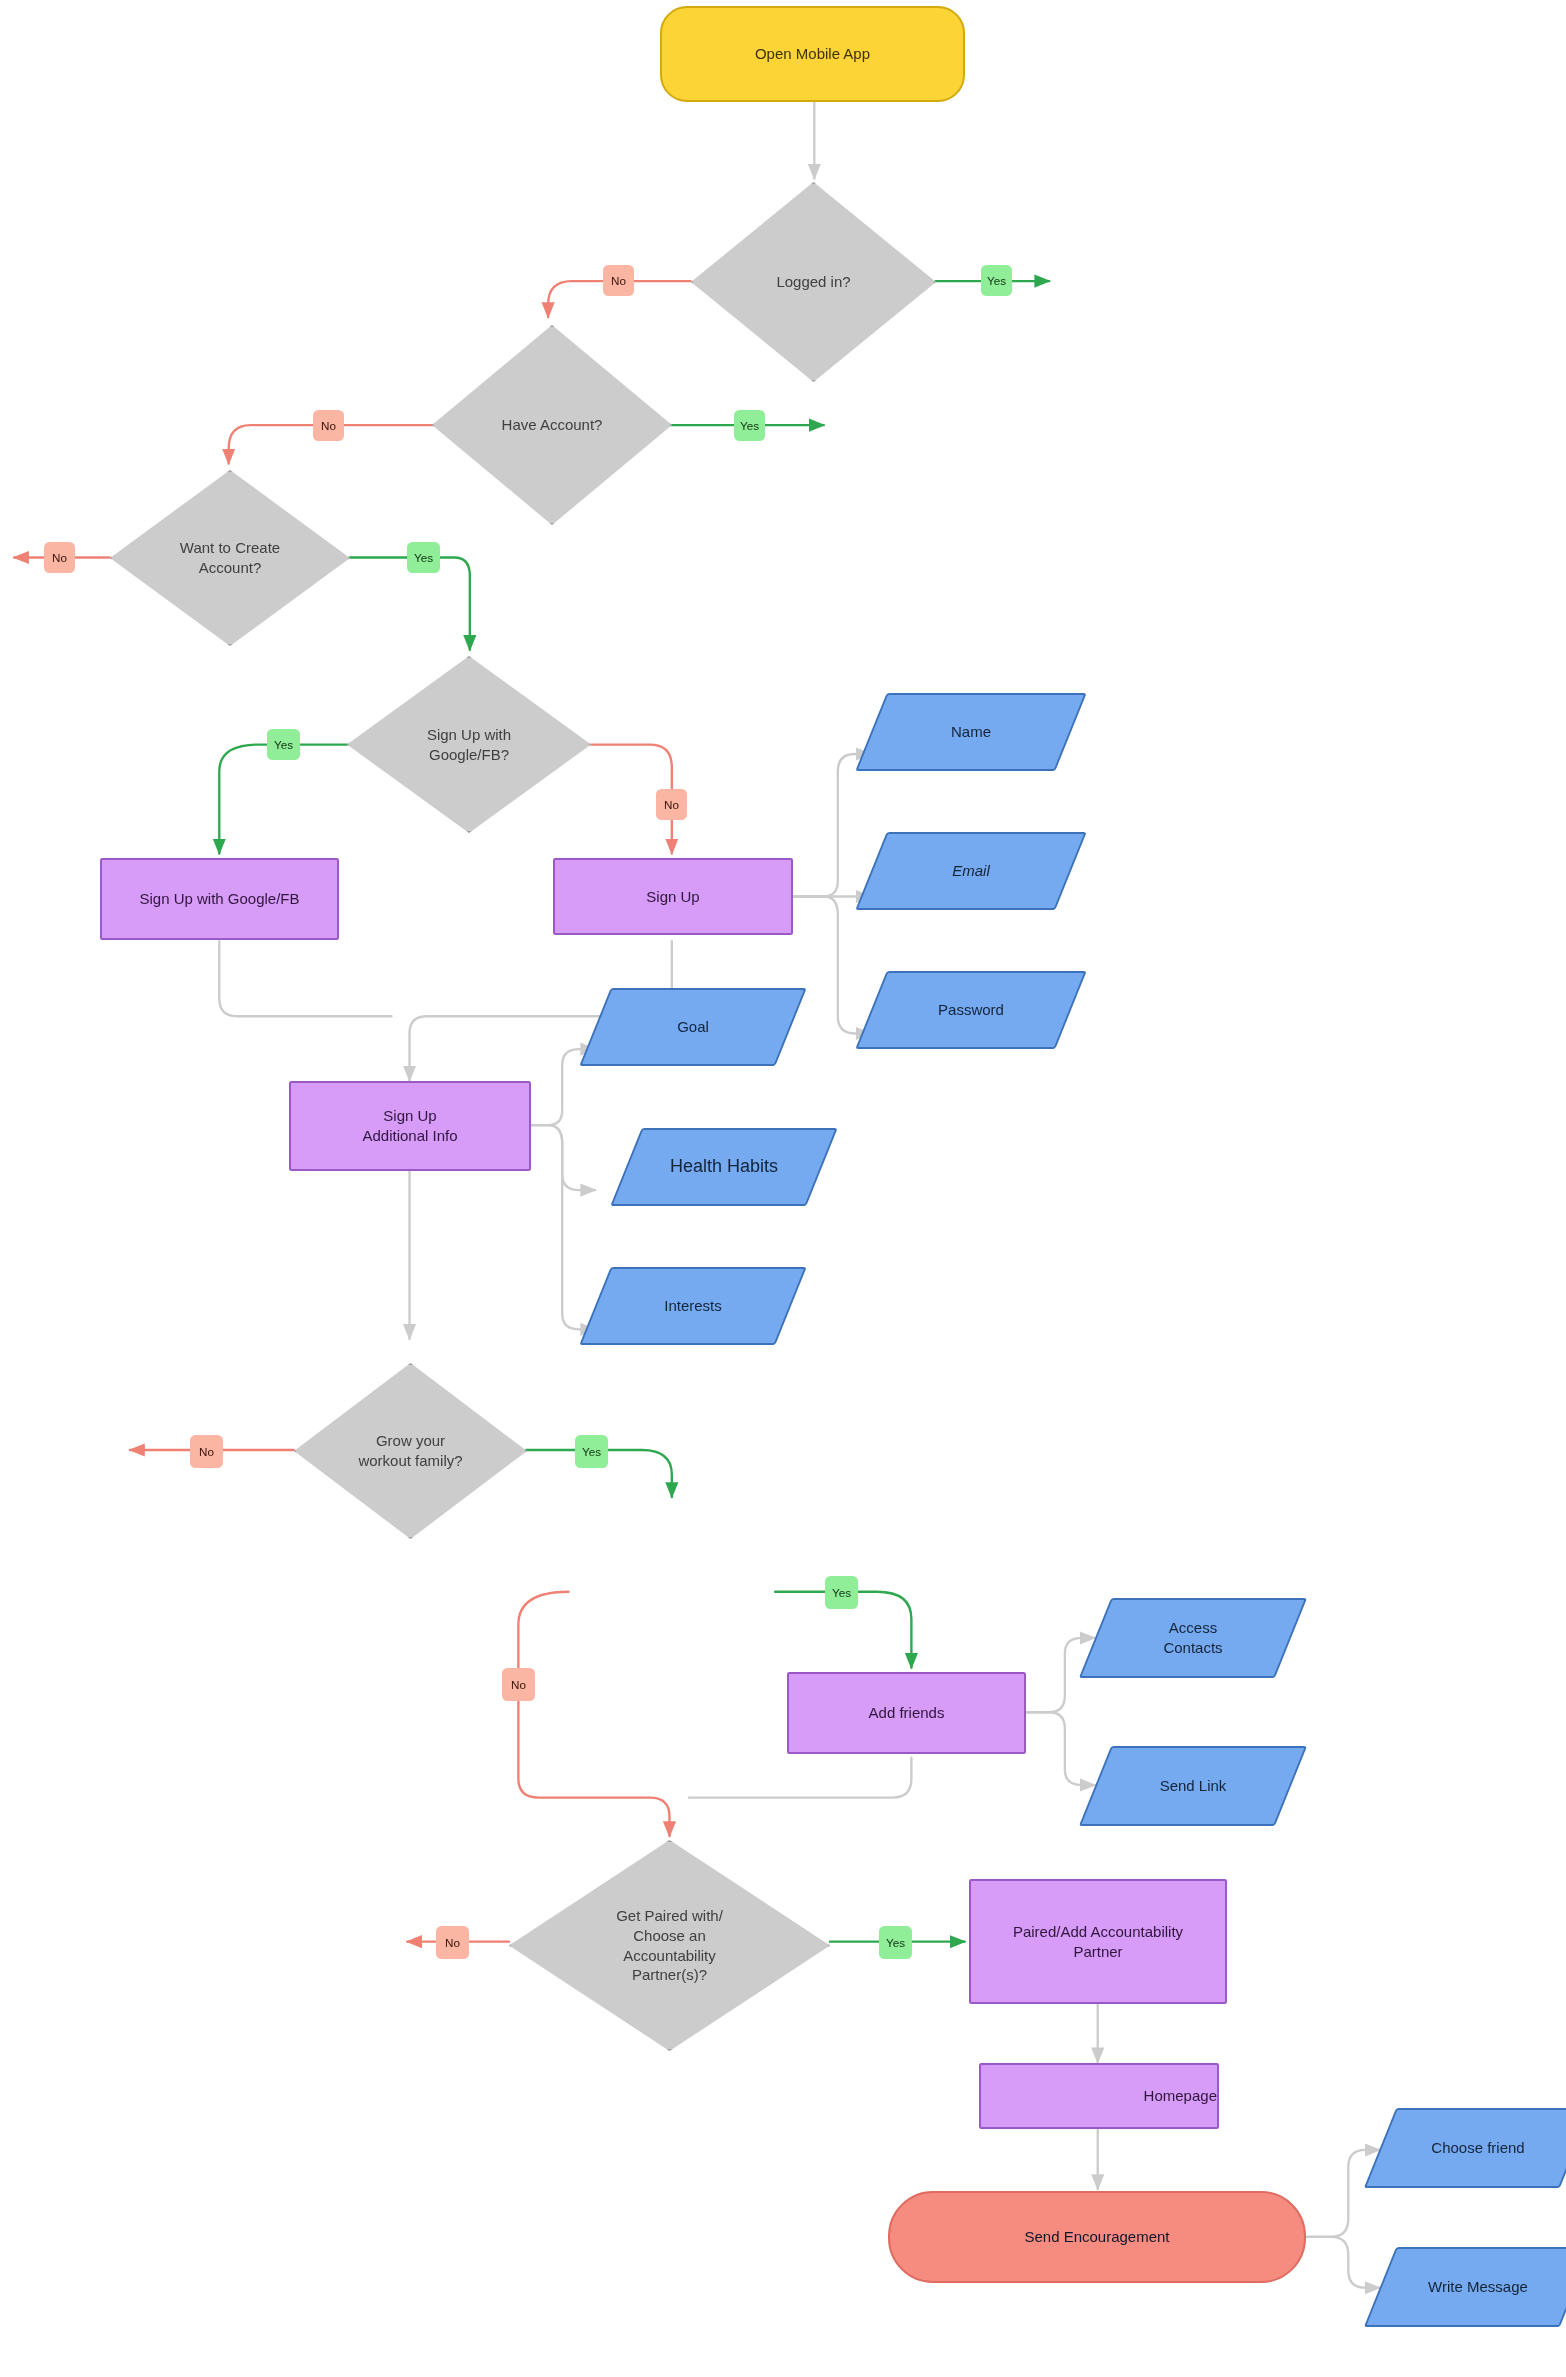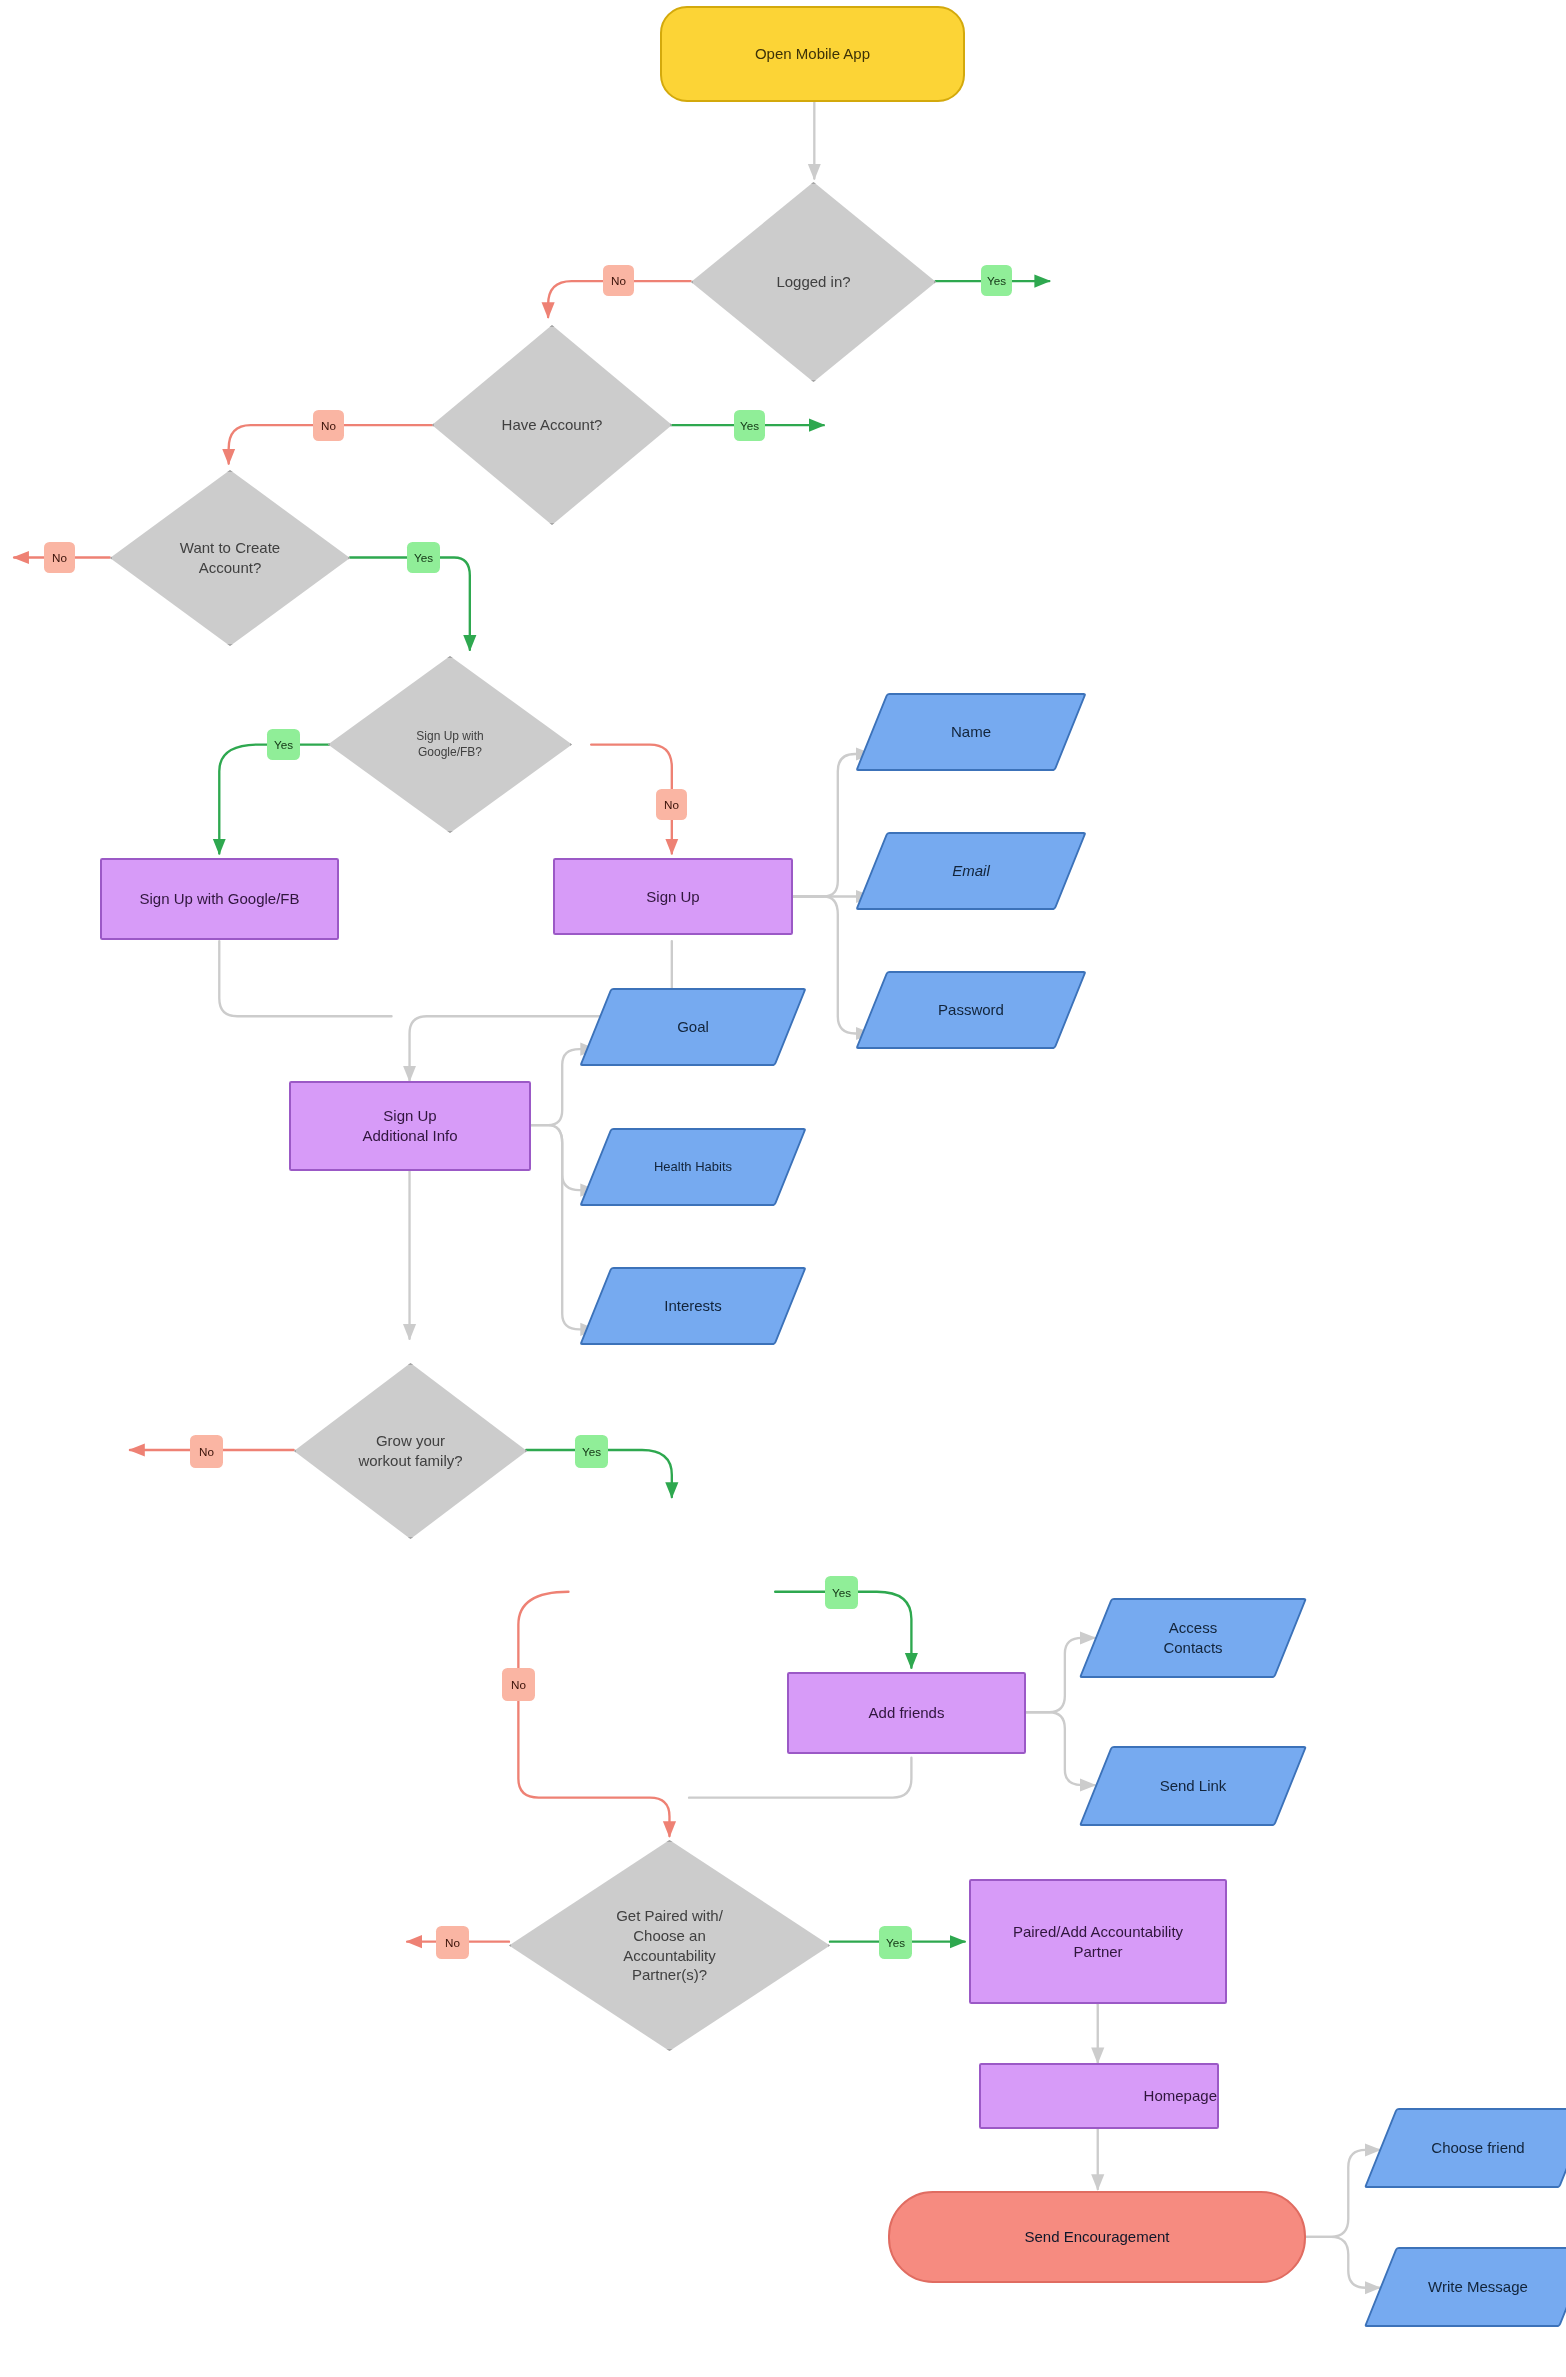--- a/index.html
+++ b/index.html
@@ -196,21 +196,21 @@
     <div class="dshape"></div>
     <span class="dtext">Have Account?</span>
   </div>
 
   <div class="node n-decision" style="left:110px; top:470px; width:240px; height:176px; font-size:15px;">
     <div class="dshape"></div>
     <span class="dtext">Want to Create
 Account?</span>
   </div>
 
-  <div class="node n-decision" style="left:328px; top:656px; width:244px; height:177px; font-size:12px;">
+  <div class="node n-decision" style="left:347px; top:656px; width:244px; height:177px; font-size:15px;">
     <div class="dshape"></div>
     <span class="dtext">Sign Up with
 Google/FB?</span>
   </div>
 
   <div class="node n-process" style="left:100px; top:858px; width:239px; height:82px; font-size:15px;">
     <span>Sign Up with Google/FB</span>
   </div>
 
   <div class="node n-process" style="left:553px; top:858px; width:240px; height:77px; font-size:15px;">
@@ -235,21 +235,21 @@
   <div class="node n-process" style="left:289px; top:1081px; width:242px; height:90px; font-size:15px;">
     <span>Sign Up
 Additional Info</span>
   </div>
 
   <div class="node n-io" style="left:595px; top:988px; width:196px; height:78px; font-size:15px;">
     <div class="ioshape"></div>
     <span class="iotext">Goal</span>
   </div>
 
-  <div class="node n-io" style="left:595px; top:1128px; width:196px; height:78px; font-size:13px;">
+  <div class="node n-io" style="left:626px; top:1128px; width:196px; height:78px; font-size:18px;">
     <div class="ioshape"></div>
     <span class="iotext">Health Habits</span>
   </div>
 
   <div class="node n-io" style="left:595px; top:1267px; width:196px; height:78px; font-size:15px;">
     <div class="ioshape"></div>
     <span class="iotext">Interests</span>
   </div>
 
   <div class="node n-decision" style="left:294px; top:1363px; width:233px; height:176px; font-size:15px;">

